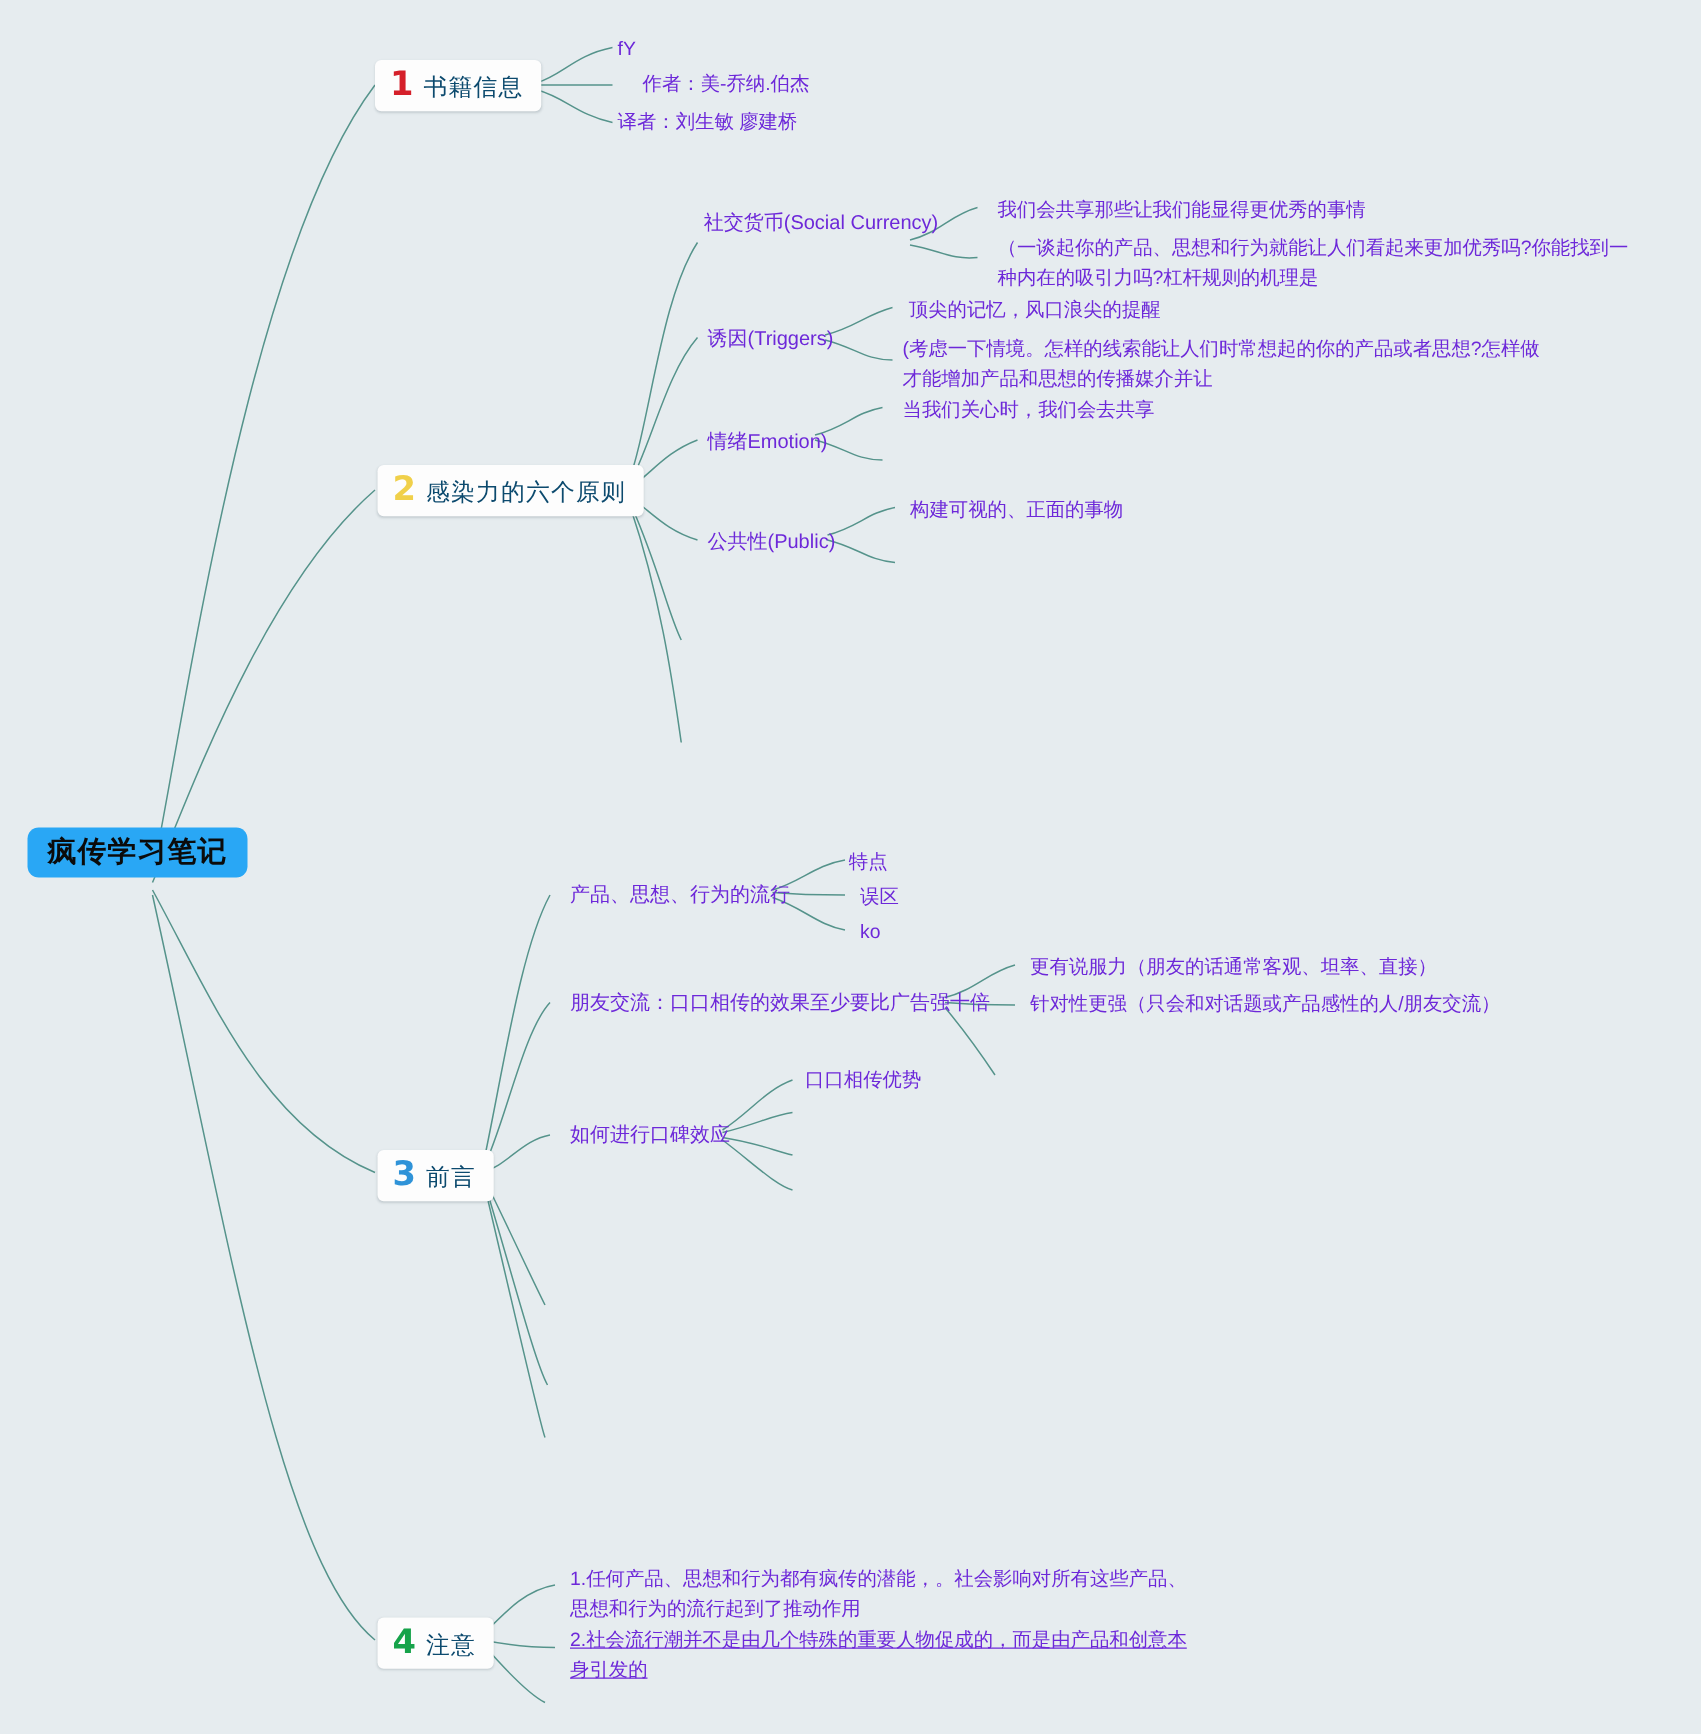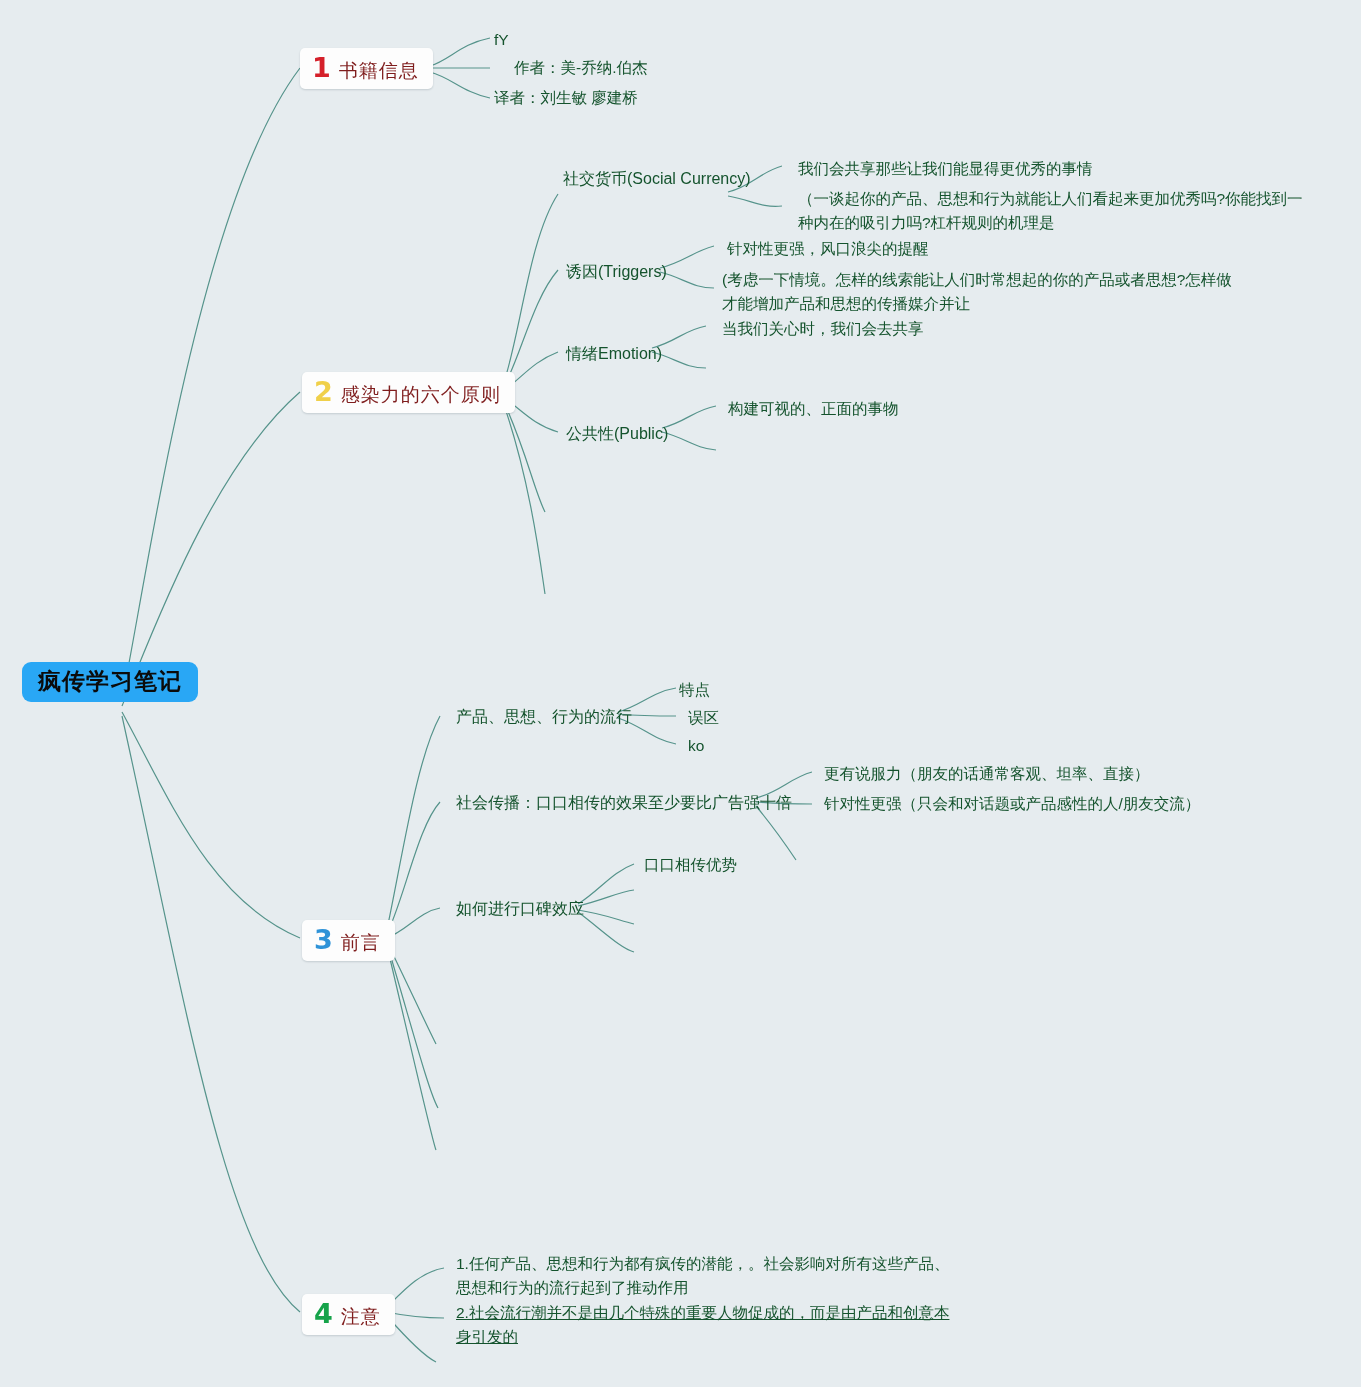--- a/index.html
+++ b/index.html
@@ -55,30 +55,30 @@
     line-height: 1.1;
   }
   .chapter .num {
     font-size: 27px;
     font-weight: bold;
     font-family: "DejaVu Sans", sans-serif;
     line-height: 1;
   }
   .chapter .ttl {
     font-size: 19px;
-    color: #7f1d1d;
+    color: #0c4a6e;
     letter-spacing: 1px;
   }
 
   
   .leaf {
     position: absolute;
     font-size: 15.5px;
     line-height: 1.55;
-    color: #14532d;
+    color: #6d28d9;
     white-space: pre-wrap;
   }
   .leaf.wide { white-space: normal; }
   .leaf.l2 { font-size: 16px; }
 </style>
 </head>
 <body>
 
 <div id="canvas">
 
@@ -157,40 +157,40 @@
   <div class="node chapter" style="left:302px; top:372px;">
     <span class="num" style="color:#f0d04a">2</span>
     <span class="ttl">感染力的六个原则</span>
   </div>
 
   <div class="leaf l2" style="left:563px; top:167px;">社交货币(Social Currency)</div>
   <div class="leaf" style="left:798px; top:157px;">我们会共享那些让我们能显得更优秀的事情</div>
   <div class="leaf wide" style="left:798px; top:187px; width:510px;">（一谈起你的产品、思想和行为就能让人们看起来更加优秀吗?你能找到一种内在的吸引力吗?杠杆规则的机理是</div>
 
   <div class="leaf l2" style="left:566px; top:260px;">诱因(Triggers)</div>
-  <div class="leaf" style="left:727px; top:237px;">针对性更强，风口浪尖的提醒</div>
+  <div class="leaf" style="left:727px; top:237px;">顶尖的记忆，风口浪尖的提醒</div>
   <div class="leaf wide" style="left:722px; top:268px; width:516px;">(考虑一下情境。怎样的线索能让人们时常想起的你的产品或者思想?怎样做才能增加产品和思想的传播媒介并让</div>
 
   <div class="leaf l2" style="left:566px; top:342px;">情绪Emotion)</div>
   <div class="leaf" style="left:722px; top:317px;">当我们关心时，我们会去共享</div>
 
   <div class="leaf l2" style="left:566px; top:422px;">公共性(Public)</div>
   <div class="leaf" style="left:728px; top:397px;">构建可视的、正面的事物</div>
 
   <div class="node chapter" style="left:302px; top:920px;">
     <span class="num" style="color:#2f93d8">3</span>
     <span class="ttl">前言</span>
   </div>
 
   <div class="leaf l2" style="left:456px; top:705px;">产品、思想、行为的流行</div>
   <div class="leaf" style="left:679px; top:678px;">特点</div>
   <div class="leaf" style="left:688px; top:706px;">误区</div>
   <div class="leaf" style="left:688px; top:734px;">ko</div>
 
-  <div class="leaf l2" style="left:456px; top:791px;">社会传播：口口相传的效果至少要比广告强十倍</div>
+  <div class="leaf l2" style="left:456px; top:791px;">朋友交流：口口相传的效果至少要比广告强十倍</div>
   <div class="leaf" style="left:824px; top:762px;">更有说服力（朋友的话通常客观、坦率、直接）</div>
   <div class="leaf" style="left:824px; top:792px;">针对性更强（只会和对话题或产品感性的人/朋友交流）</div>
 
   <div class="leaf l2" style="left:456px; top:897px;">如何进行口碑效应</div>
   <div class="leaf" style="left:644px; top:853px;">口口相传优势</div>
 
   <div class="node chapter" style="left:302px; top:1294px;">
     <span class="num" style="color:#16a34a">4</span>
     <span class="ttl">注意</span>
   </div>

